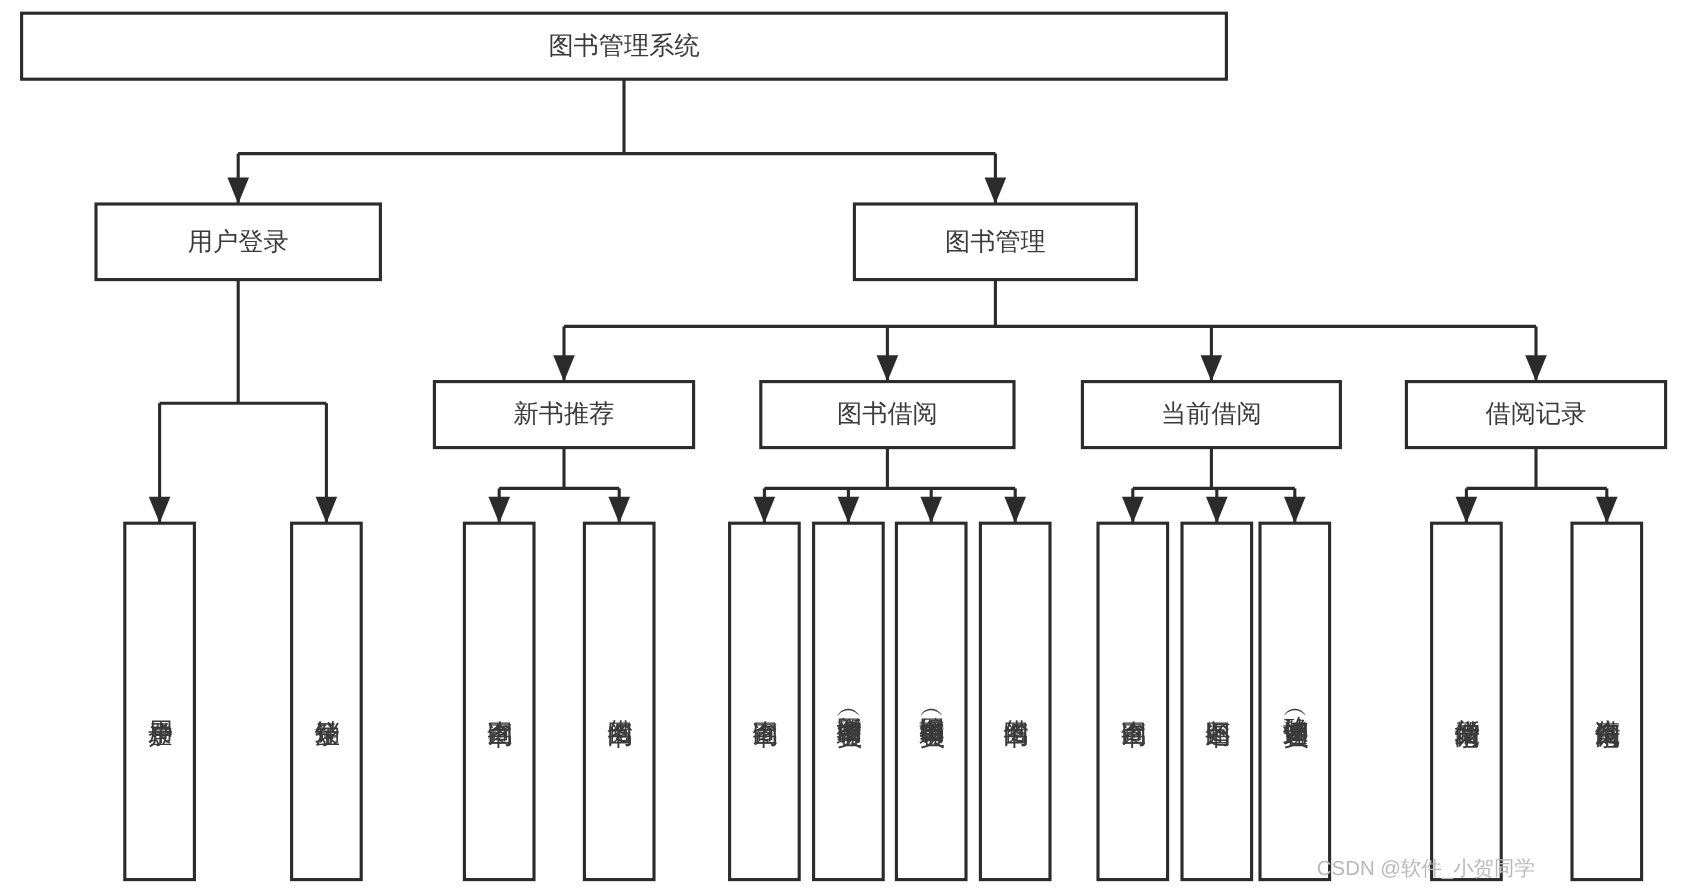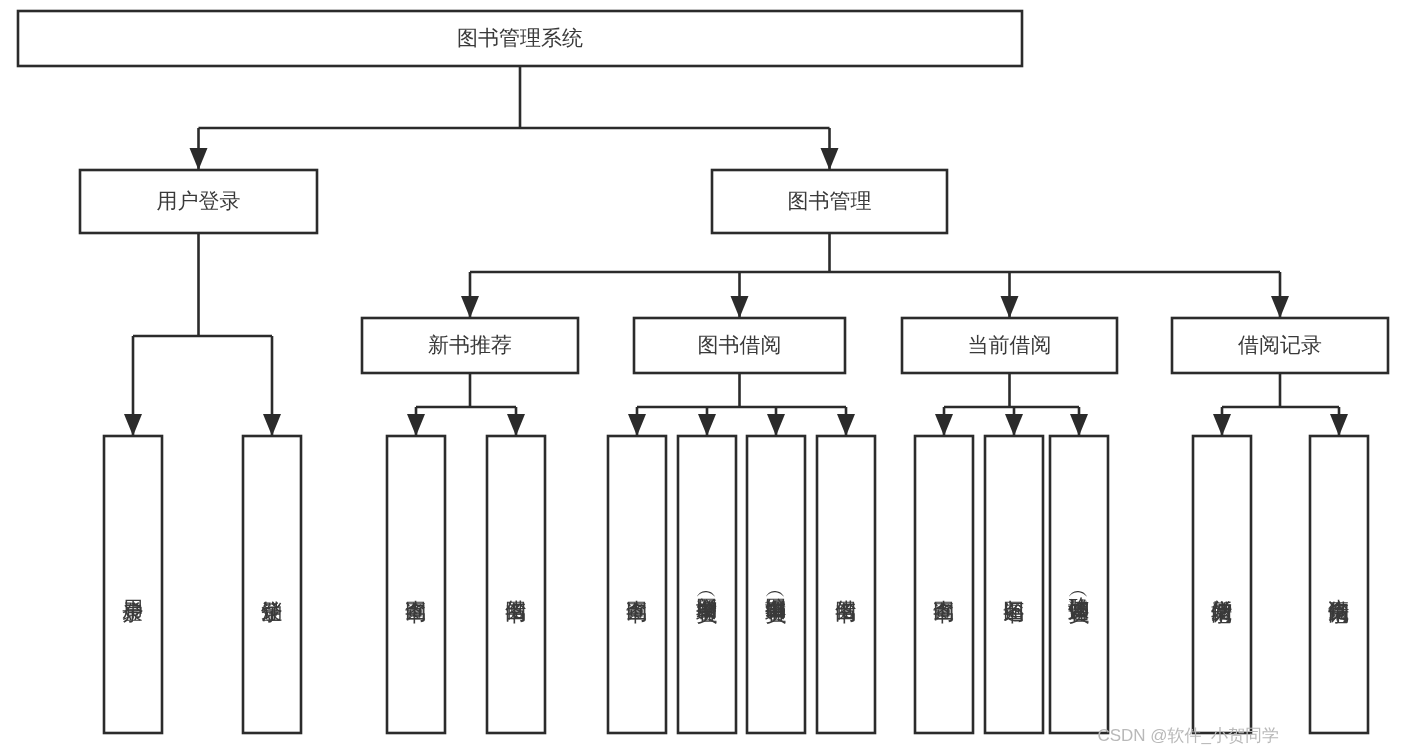--- a/index.html
+++ b/index.html
@@ -59,21 +59,21 @@
     line-height: 1.22;
     writing-mode: vertical-rl;
     text-orientation: upright;
     letter-spacing: 1px;
     white-space: nowrap;
     pointer-events: none;
   }
   .watermark {
     position: absolute;
     right: 10px;
-    bottom: 0;
+    bottom: 12px;
     color: #b9b9b9;
     font-family: "Liberation Sans", "DejaVu Sans", sans-serif;
     font-size: 17px;
     white-space: nowrap;
   }
 </style>
 </head>
 <body>
 
 <div id="diagram-root">

